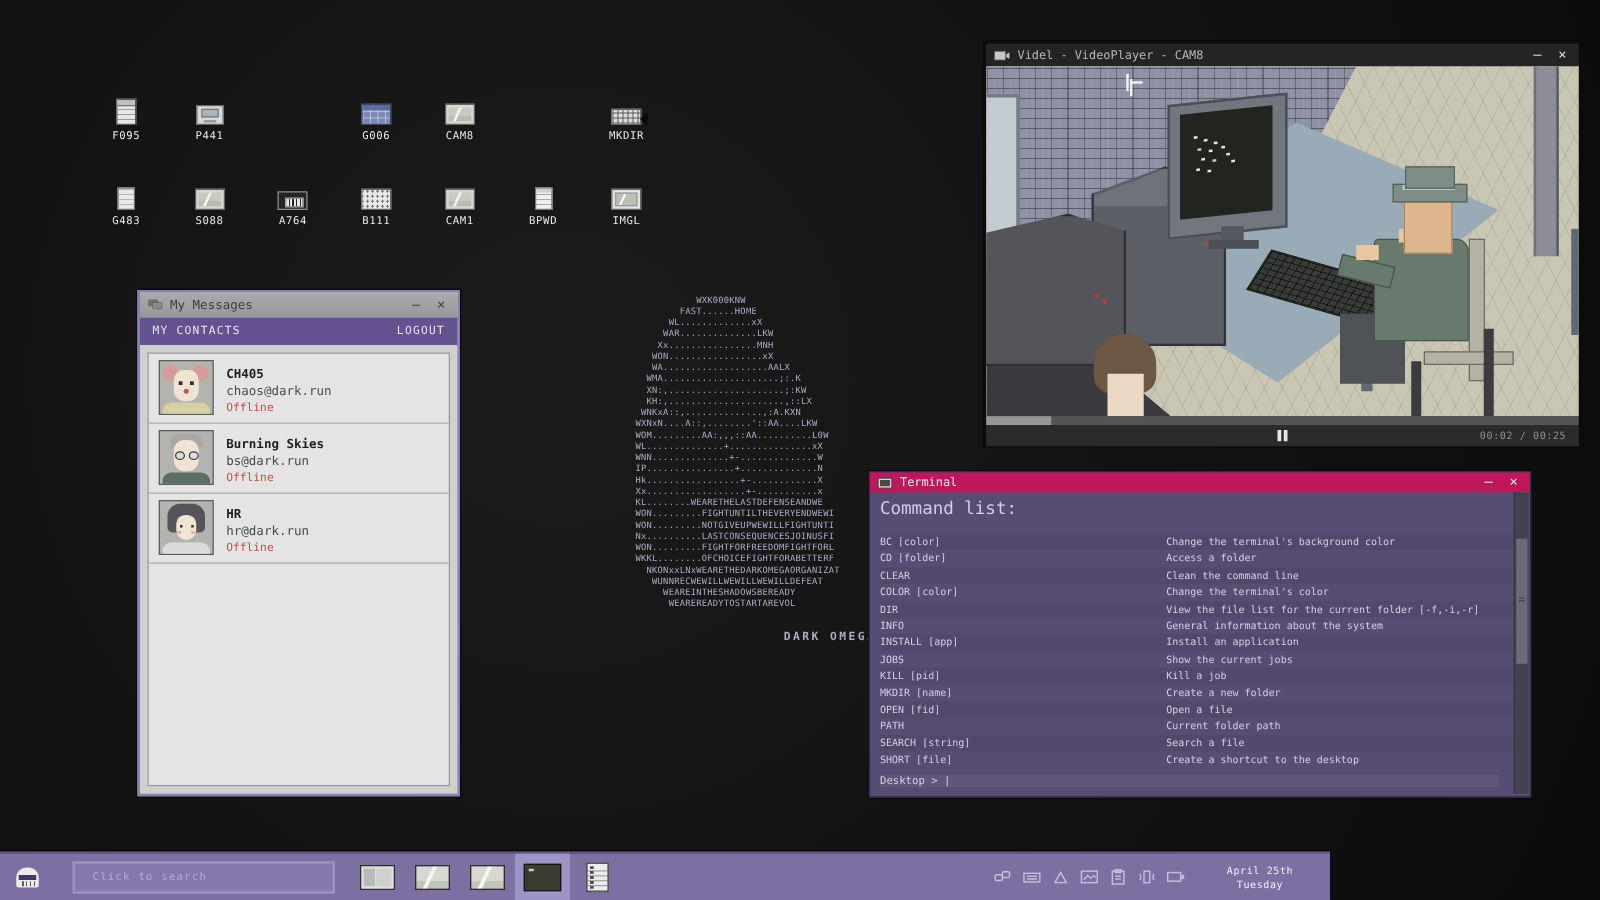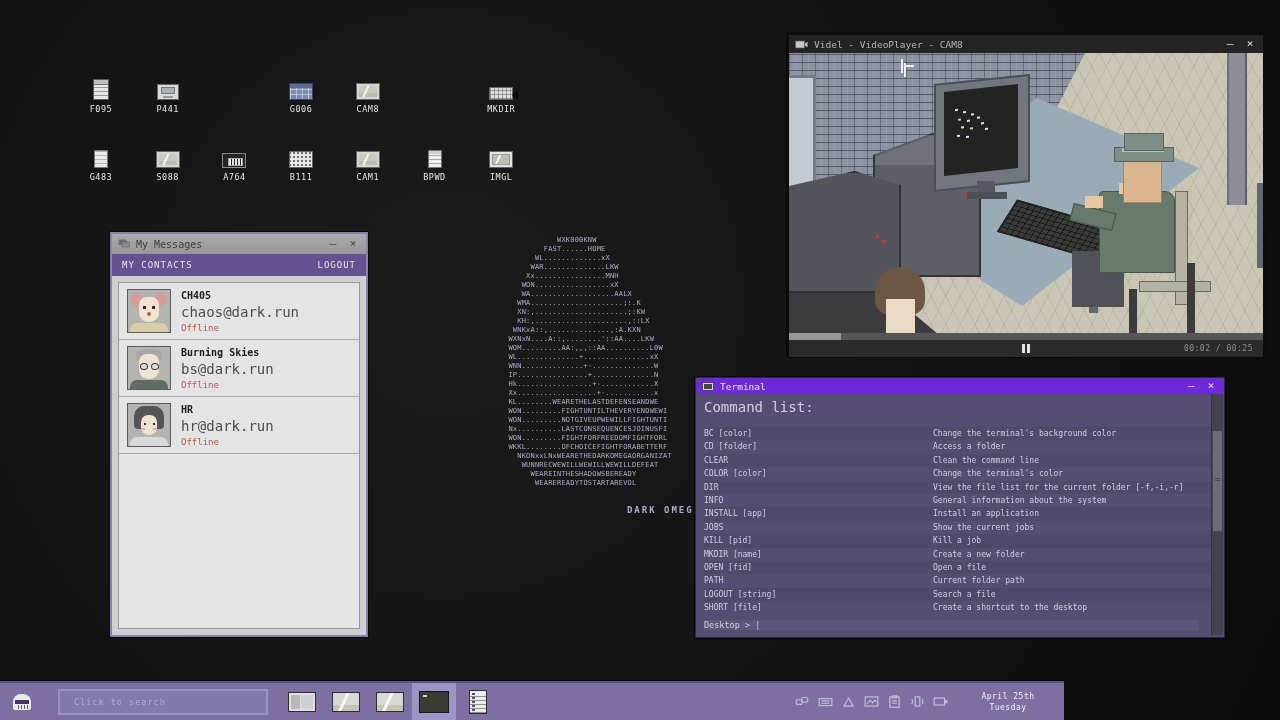--- a/index.html
+++ b/index.html
@@ -57,21 +57,21 @@
 
   
   #msgwin{left:110px;top:232px;width:258px;height:405px;background:#cfcfcf;border:2px solid #8a7eb2;z-index:4;}
   #msgwin .tbar{height:20px;background:linear-gradient(#ababab,#979797);color:#3e3e3e;font-size:10px;}
   #msgbar{height:22px;background:#63528f;color:#e9e4f2;display:flex;align-items:center;
     padding:0 10px;font-size:9px;letter-spacing:1px;}
   #msgbar .sp{flex:1;}
   #contactpanel{position:absolute;left:6px;right:6px;top:48px;bottom:6px;background:#e4e4e4;border:1px solid #989898;overflow:hidden;}
   .contact{display:flex;gap:10px;padding:5px 8px 6px 8px;border-bottom:1px solid #ababab;cursor:pointer;align-items:flex-end;}
   .contact .cname{font-size:10px;font-weight:bold;color:#1e1e1e;padding-top:2px;}
-  .contact .cmail{font-size:14px;color:#4c4c4c;margin-top:3px;}
+  .contact .cmail{font-size:10px;color:#4c4c4c;margin-top:3px;}
   .contact .cstat{font-size:9px;color:#c05149;margin-top:3px;}
   .avatar{position:relative;width:42px;height:42px;background:#b3b3b0;border:1px solid #5c5c5c;overflow:hidden;flex:none;}
   .avatar i{position:absolute;display:block;}
   .avatar .face{left:11px;top:7px;width:20px;height:25px;background:#f1e3d4;border-radius:8px 8px 9px 9px;}
   .avatar .shoulders{left:2px;bottom:-2px;width:38px;height:11px;border-radius:7px 7px 0 0;}
   .av-clown .hair{left:2px;top:3px;width:13px;height:13px;background:#d89b9b;border-radius:50%;box-shadow:24px 0 0 #d89b9b;}
   .av-clown .eyes{left:15px;top:16px;width:3px;height:3px;background:#2e2e2e;box-shadow:9px 0 0 #2e2e2e;}
   .av-clown .feat{left:19px;top:22px;width:4px;height:4px;background:#c4574f;border-radius:50%;}
   .av-clown .shoulders{background:#d6cfa6;}
   .av-glasses-man .hair{left:8px;top:2px;width:26px;height:11px;background:#a8a8a8;border-radius:7px 7px 0 0;}
@@ -79,21 +79,21 @@
   .av-glasses-man .feat{left:23px;top:16px;width:6px;height:5px;border:1px solid #3a3a3a;border-radius:50%;background:#dddddd;}
   .av-glasses-man .shoulders{background:#5f6e62;}
   .av-hat-woman .hair{left:6px;top:2px;width:30px;height:23px;background:#54545a;border-radius:10px 10px 4px 4px;}
   .av-hat-woman .face{left:13px;top:11px;width:16px;height:20px;}
   .av-hat-woman .eyes{left:16px;top:19px;width:2px;height:2px;background:#333;box-shadow:9px 0 0 #333;}
   .av-hat-woman .feat{left:14px;top:24px;width:3px;height:2px;background:#e3a7a7;box-shadow:11px 0 0 #e3a7a7;}
   .av-hat-woman .shoulders{background:#dadada;}
 
   
   #termwin{left:695px;top:377px;width:530px;height:261px;background:#574d72;border:1px solid #2c2840;z-index:5;}
-  #termwin .tbar{height:16px;background:#6d28d9;color:#ece7f5;font-size:9.5px;border-radius:6px;}
+  #termwin .tbar{height:16px;background:#be185d;color:#ece7f5;font-size:9.5px;}
   #termbody{position:absolute;left:0;right:13px;top:16px;bottom:0;padding:7px 0 0 8px;overflow:hidden;}
   #termbody .thead{font-size:14px;color:#d3cde4;height:13px;line-height:13px;}
   .trow{display:flex;height:13.4px;line-height:13.4px;font-size:8px;color:#d3cde4;}
   .trow:nth-child(odd){background:rgba(0,0,0,.06);}
   .trow .cmd{width:229px;flex:none;}
   #termrows{margin-top:13px;}
   #termprompt{position:absolute;left:8px;bottom:7px;font-size:8.5px;color:#d3cde4;background:rgba(255,255,255,.05);width:495px;}
   #tscroll{position:absolute;right:1px;top:16px;bottom:2px;width:11px;background:#45414e;border-left:1px solid #363244;}
   #tthumb{position:absolute;left:1px;top:37px;width:9px;height:100px;background:#6e6b77;}
   #tthumb::after{content:"";position:absolute;left:2px;top:47px;width:5px;height:1px;background:#4a4752;box-shadow:0 2px 0 #4a4752;}
@@ -424,21 +424,21 @@
           </div>
           <div class="trow">
             <span class="cmd">OPEN [fid]</span>
             <span class="desc">Open a file</span>
           </div>
           <div class="trow">
             <span class="cmd">PATH</span>
             <span class="desc">Current folder path</span>
           </div>
           <div class="trow">
-            <span class="cmd">LOGOUT [string]</span>
+            <span class="cmd">SEARCH [string]</span>
             <span class="desc">Search a file</span>
           </div>
           <div class="trow">
             <span class="cmd">SHORT [file]</span>
             <span class="desc">Create a shortcut to the desktop</span>
           </div>
         </div>
       <div id="termprompt">
         <span>Desktop &gt;</span>
         <span>|</span>

